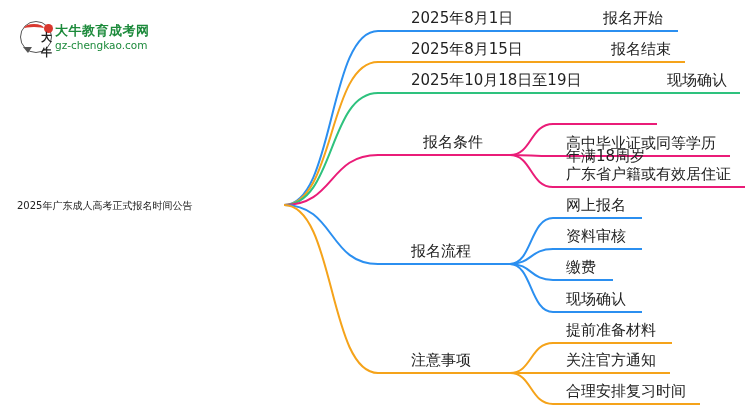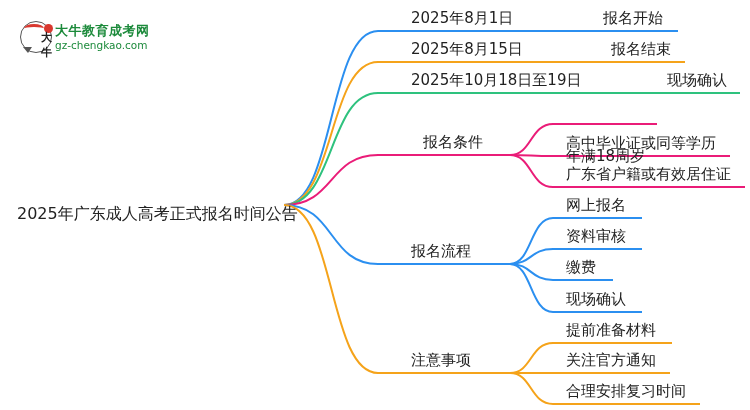--- a/index.html
+++ b/index.html
@@ -1,21 +1,21 @@
 <!DOCTYPE html>
 <html><head>
   <meta charset="utf-8">
   <style>
     html, body { margin: 0; padding: 0; background: #ffffff; }
     body { width: 750px; height: 410px; position: relative; overflow: hidden;
            font-family: "DejaVu Sans", "Liberation Sans", sans-serif; color: #222; }
     .canvas { position: absolute; left: 0; top: 0; width: 750px; height: 410px; }
     svg.lines { position: absolute; left: 0; top: 0; width: 750px; height: 410px; }
     .t { position: absolute; white-space: nowrap; font-size: 15px; line-height: 18px; color: #222; }
-    .root { font-size: 16px; margin-top: 8px; }
+    .root { font-size: 10px; }
     .logo { position: absolute; left: 18px; top: 18px; width: 150px; height: 40px; }
     .logo-badge { position: absolute; left: 2px; top: 3px; width: 30px; height: 30px; border-radius: 50%;
                   border: 1.5px solid #555; background: #fff; }
     .logo-badge .seal { position: absolute; right: -2px; top: 2px; width: 9px; height: 9px; border-radius: 50%; background: #d9382f; }
     .logo-badge .arc { position: absolute; left: 3px; top: 2px; width: 20px; height: 6px; border-top: 3px solid #d9382f; border-radius: 50% 50% 0 0; }
     .logo-badge .glyph { position: absolute; left: 4px; top: 8px; font-family: "DejaVu Serif", serif; font-size: 11px; font-weight: bold; color: #222; letter-spacing: -1px; margin-left: 16px; }
     .logo-tail { position: absolute; left: 5px; top: 29px; width: 0; height: 0; border-left: 5px solid transparent; border-right: 4px solid transparent; border-top: 6px solid #555; }
     .logo-name { position: absolute; left: 37px; top: 4px; font-size: 13px; font-weight: bold; color: #1c8a3b; letter-spacing: 0.5px; }
     .logo-url { position: absolute; left: 37px; top: 21px; font-size: 10.5px; color: #1c8a3b; font-family: "DejaVu Sans", sans-serif; }
   </style>

